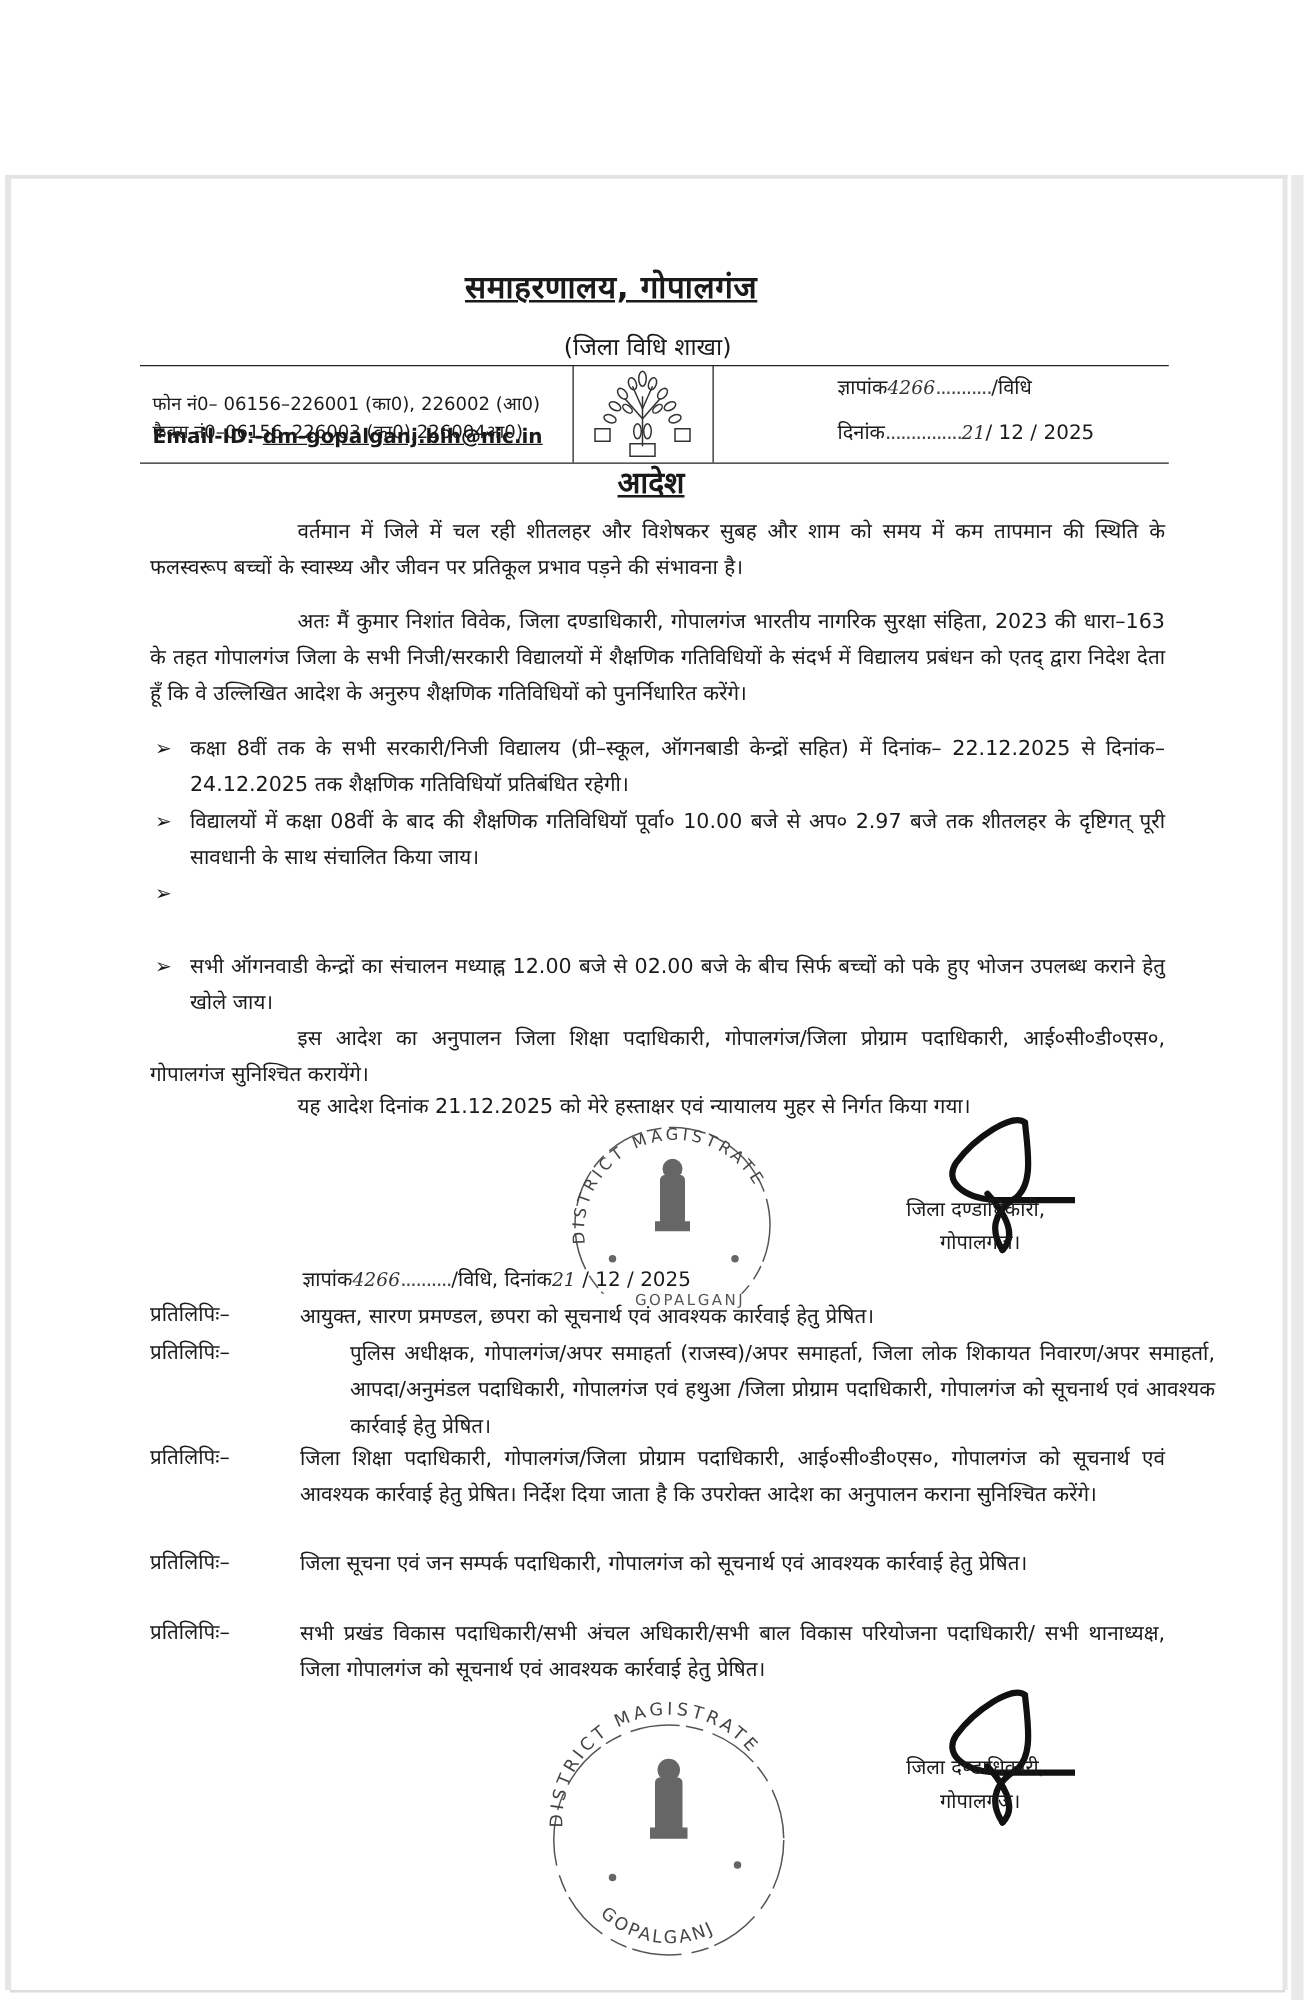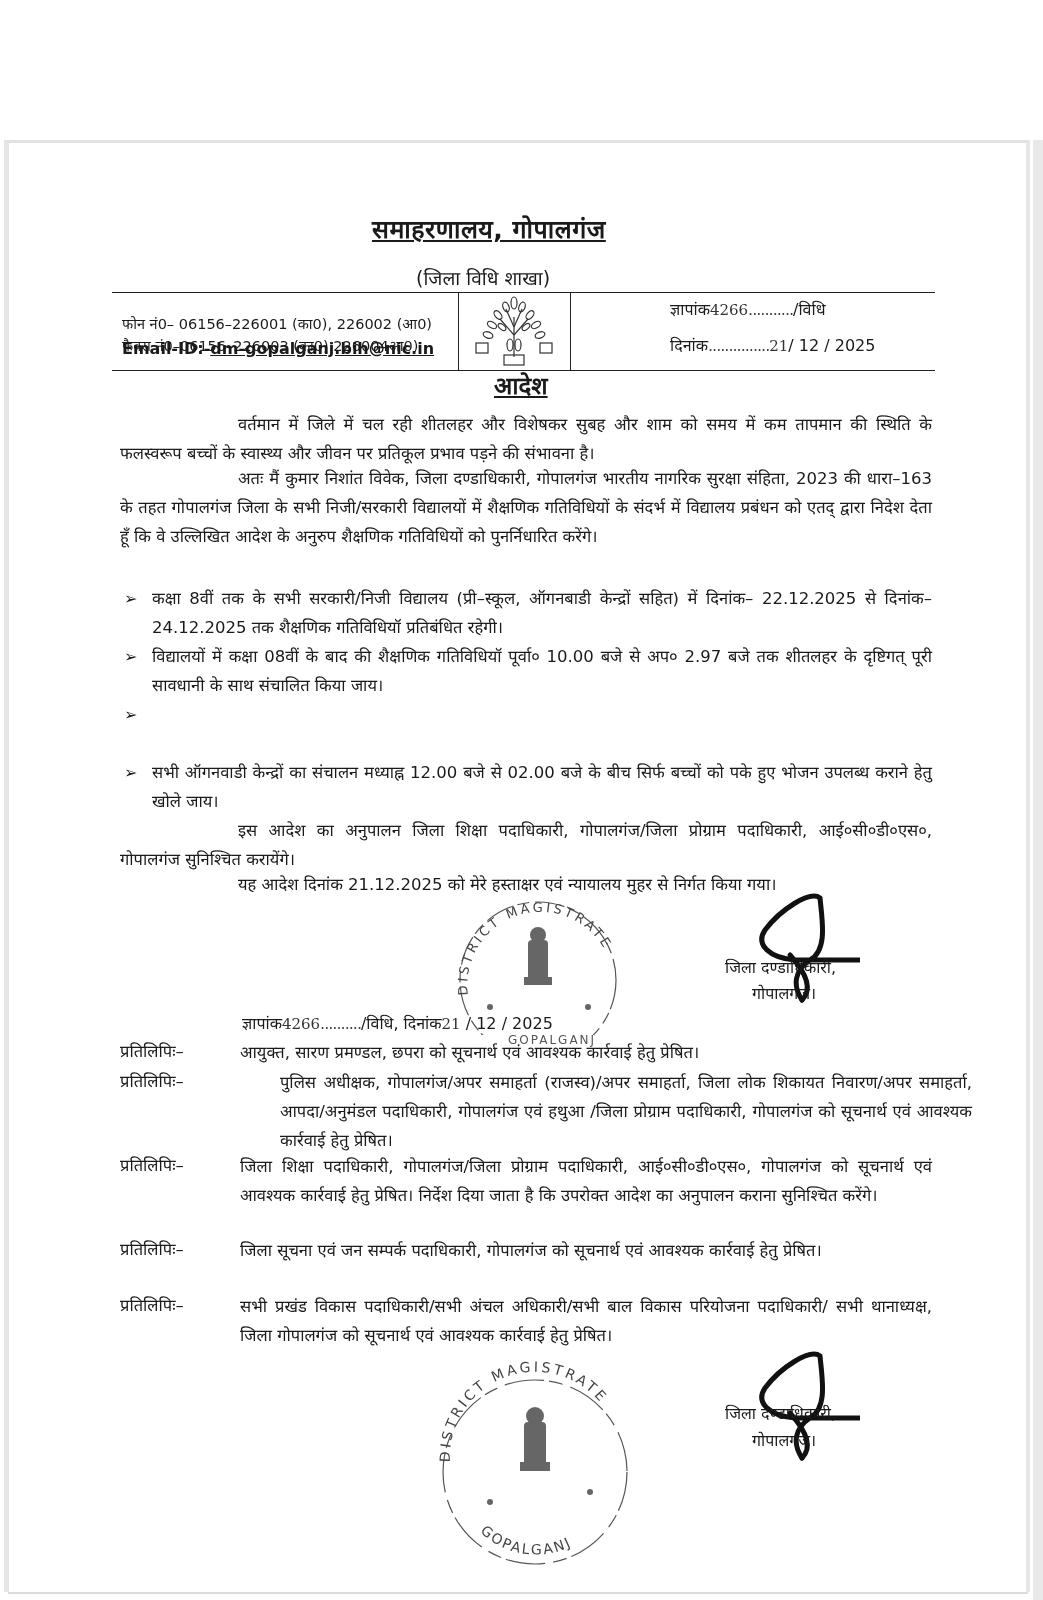--- a/index.html
+++ b/index.html
@@ -10,28 +10,28 @@
   .page {
     position: absolute; left: 4px; top: 140px; width: 1026px; height: 1452px;
     background: #fff; border-top: 3px solid #e2e2e2; border-left: 5px solid #e6e6e6; border-right: 4px solid #e6e6e6;
     box-sizing: border-box;
   }
   .right-shade { position: absolute; right: 0; top: 140px; width: 10px; height: 1460px; background: #e9e9e9; }
   .bottom-line { position: absolute; left: 8px; top: 1592px; width: 1020px; height: 2px; background: #dcdcdc; }
 
   .t { position: absolute; white-space: nowrap; font-size: 17px; line-height: 20px; }
   .title { left: 372px; top: 220px; font-size: 25px; font-weight: bold; text-decoration: underline; letter-spacing: 0.5px; }
-  .subtitle { left: 416px; top: 268px; font-size: 19px; }
+  .subtitle { left: 451px; top: 268px; font-size: 19px; }
   .hrule { position: absolute; height: 1px; background: #222; }
   .vrule { position: absolute; width: 1px; background: #222; }
   .contact { left: 122px; font-size: 14.5px; margin-top: 20px; }
   .email { left: 122px; top: 339px; font-size: 16px; font-weight: bold; }
   .email .addr { text-decoration: underline; text-align: right; }
   .ref { font-size: 16px; }
-  .hand { font-family: "DejaVu Serif", serif; color: #333; font-size: 15px; }
+  .hand { font-family: "DejaVu Serif", serif; font-style: italic; color: #333; font-size: 15px; }
   .dots { letter-spacing: -1px; color: #444; }
 
   .order-title { left: 494px; top: 376px; font-size: 24px; font-weight: bold; text-decoration: underline; }
   .para { left: 120px; width: 812px; font-size: 16.5px; line-height: 29px; text-align: justify; white-space: normal; }
   .para .indent { display: inline-block; width: 118px; }
   .bullet-item { left: 152px; width: 780px; font-size: 16.5px; line-height: 29px; white-space: normal; text-align: justify; }
   .bullet-arrow { position: absolute; left: -28px; top: 0; font-size: 16px; }
 
   .cc-label { left: 120px; font-size: 16.5px; }
   .cc-text { left: 240px; width: 692px; font-size: 16.5px; line-height: 29px; white-space: normal; text-align: justify; }
@@ -92,21 +92,21 @@
 </div>
 <div class="t ref" style="left:670px; top:336px;">
   <span>दिनांक</span><span class="dots">...............</span><span class="hand">21</span><span>/ 12 / 2025</span>
 </div>
 
 <div class="t order-title">आदेश</div>
 
 <div class="t para" style="top:410px;">
   <span class="indent"></span><span>वर्तमान में जिले में चल रही शीतलहर और विशेषकर सुबह और शाम को समय में कम तापमान की स्थिति के फलस्वरूप बच्चों के स्वास्थ्य और जीवन पर प्रतिकूल प्रभाव पड़ने की संभावना है।</span>
 </div>
-<div class="t para" style="top:464px;">
+<div class="t para" style="top:482px;">
   <span class="indent"></span><span>अतः मैं कुमार निशांत विवेक, जिला दण्डाधिकारी, गोपालगंज भारतीय नागरिक सुरक्षा संहिता, 2023 की धारा–163 के तहत गोपालगंज जिला के सभी निजी/सरकारी विद्यालयों में शैक्षणिक गतिविधियों के संदर्भ में विद्यालय प्रबंधन को एतद् द्वारा निदेश देता हूँ कि वे उल्लिखित आदेश के अनुरुप शैक्षणिक गतिविधियों को पुनर्निधारित करेंगे।</span>
 </div>
 
 <div class="t bullet-item" style="top:584px;">
   <span class="bullet-arrow">➢</span>
   <span>कक्षा 8वीं तक के सभी सरकारी/निजी विद्यालय (प्री–स्कूल, ऑगनबाडी केन्द्रों सहित) में दिनांक– 22.12.2025 से दिनांक–24.12.2025 तक शैक्षणिक गतिविधियॉ प्रतिबंधित रहेगी।</span>
 </div>
 <div class="t bullet-item" style="top:642px;">
   <span class="bullet-arrow">➢</span>
   <span>विद्यालयों में कक्षा 08वीं के बाद की शैक्षणिक गतिविधियॉ पूर्वा० 10.00 बजे से अप० 2.97 बजे तक शीतलहर के दृष्टिगत् पूरी सावधानी के साथ संचालित किया जाय।</span>

